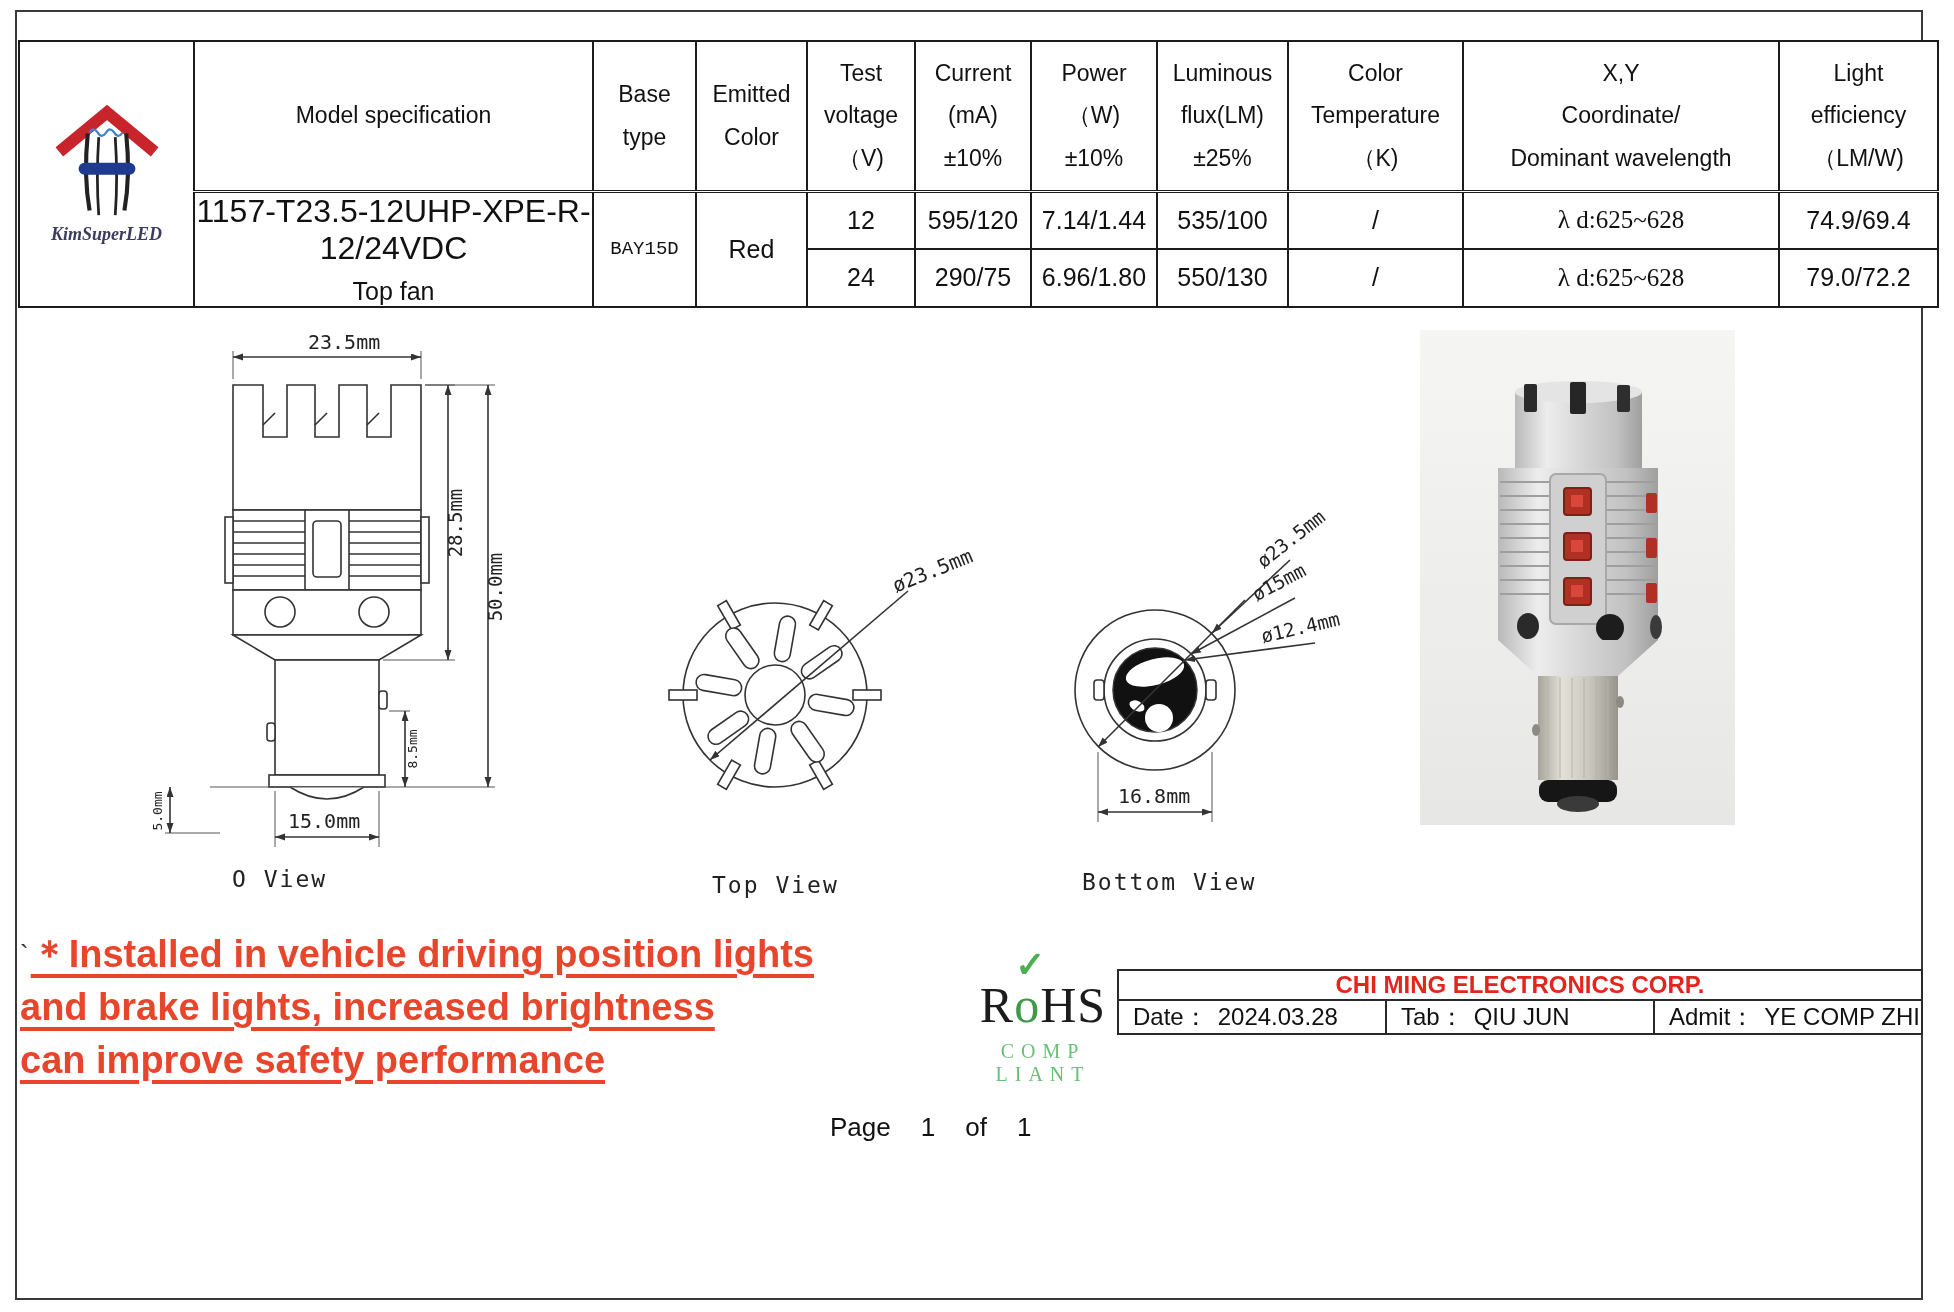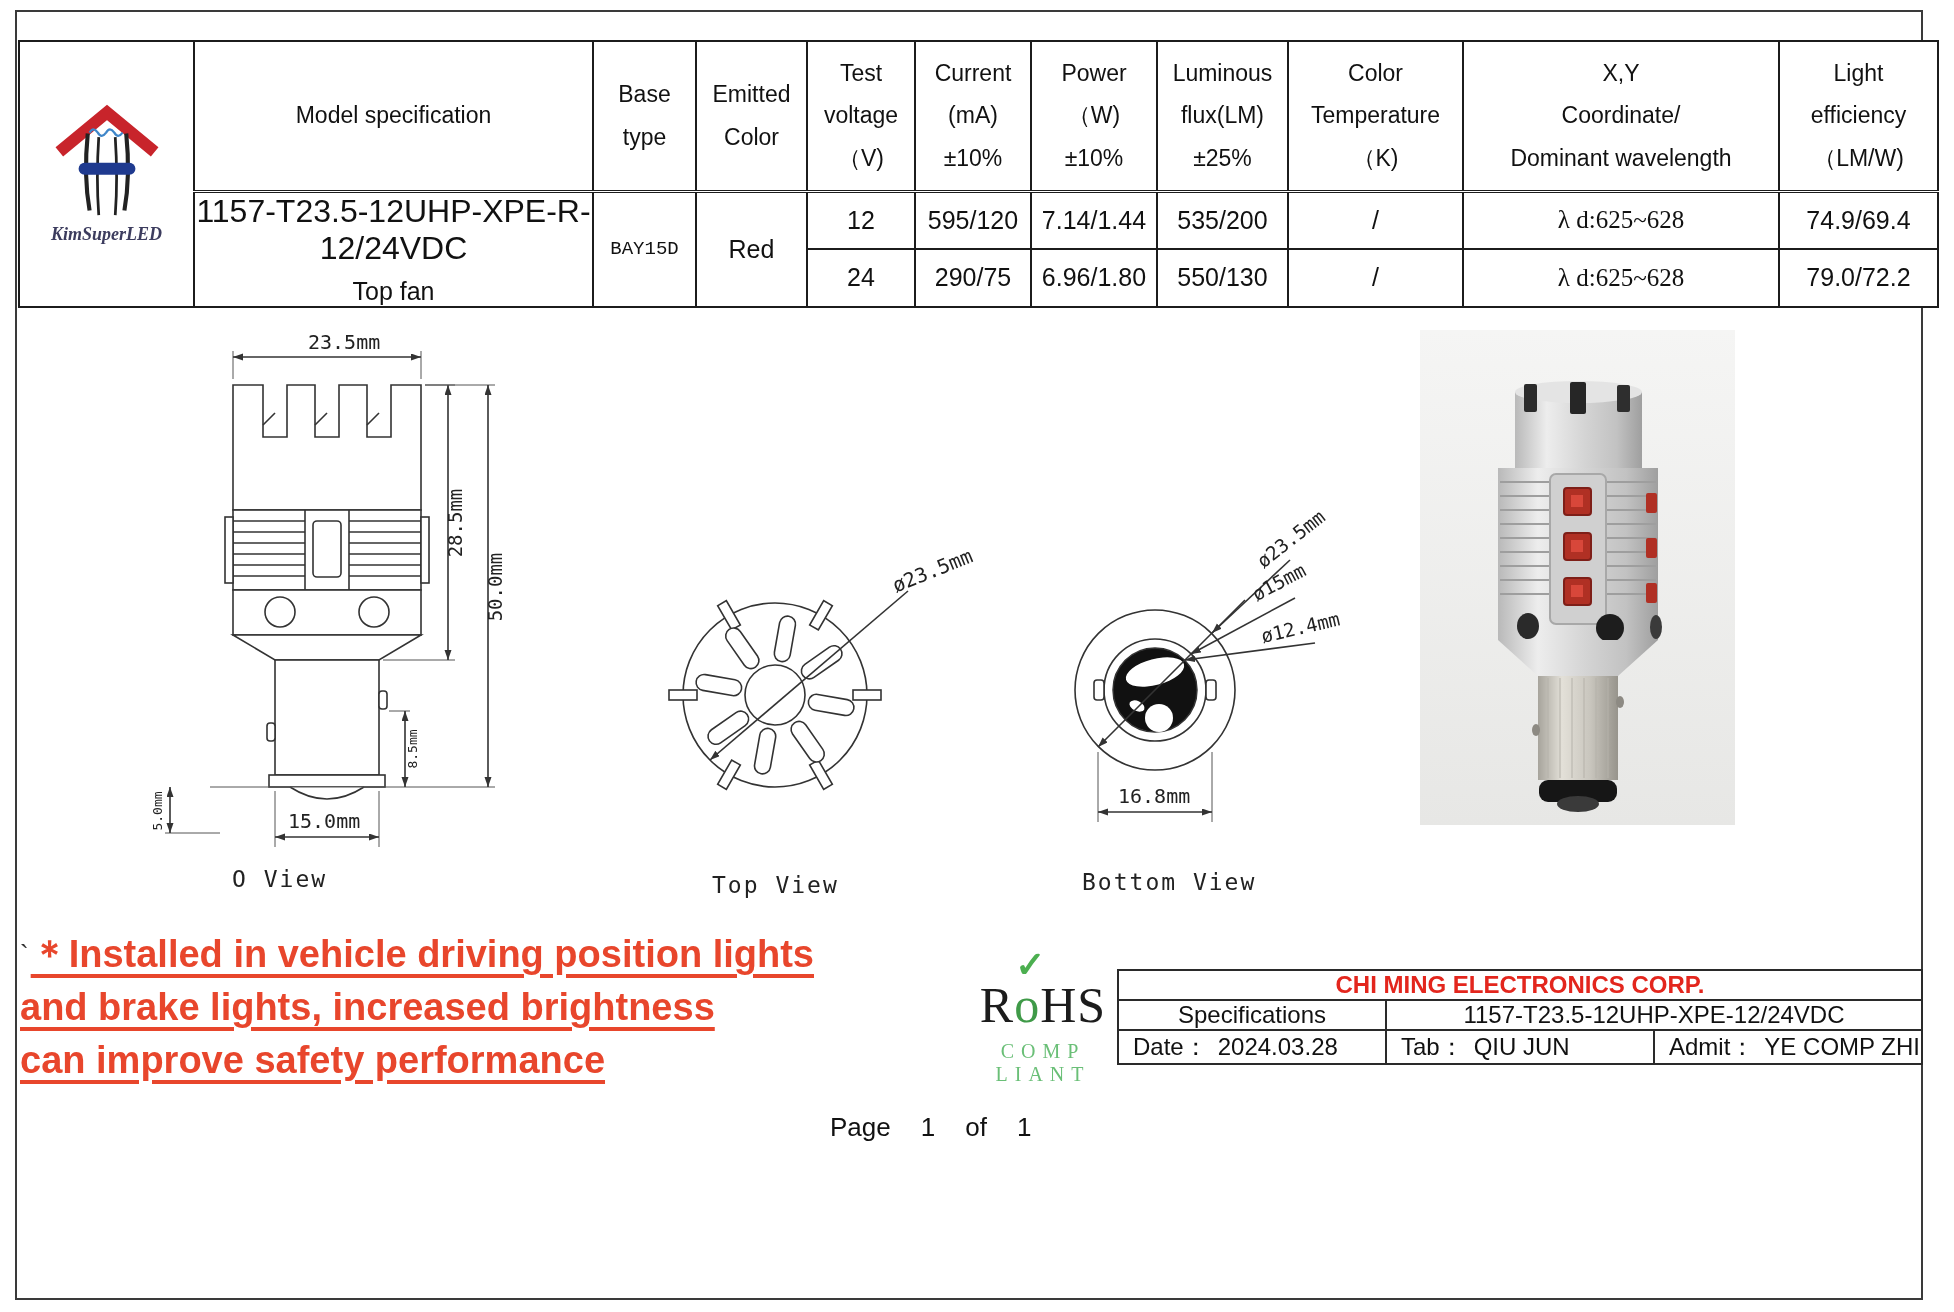--- a/index.html
+++ b/index.html
@@ -133,21 +133,21 @@
     <tr class="data">
       <td rowspan="2">
         <div class="model-l1">1157-T23.5-12UHP-XPE-R-12/24VDC</div>
         <div class="model-l2">Top fan</div>
       </td>
       <td rowspan="2" style="font-size:19px;font-family:Liberation Mono, monospace;">BAY15D</td>
       <td rowspan="2">Red</td>
       <td class="rowdiv">12</td>
       <td class="rowdiv">595/120</td>
       <td class="rowdiv">7.14/1.44</td>
-      <td class="rowdiv">535/200</td>
+      <td class="rowdiv">535/100</td>
       <td class="rowdiv">/</td>
       <td class="rowdiv serifcell">λ d:625~628</td>
       <td class="rowdiv">74.9/69.4</td>
     </tr>
     <tr class="data">
       <td>24</td>
       <td>290/75</td>
       <td>6.96/1.80</td>
       <td>550/130</td>
       <td>/</td>
@@ -369,24 +369,20 @@
     <div class="rohs-word"><span>R</span><span class="rohs-o"><span>o</span><span class="rohs-check">✓</span></span><span>HS</span></div>
     <div class="rohs-sub">COMP LIANT</div>
   </div>
 
   <table id="ctable">
     <tbody>
         <tr>
       <td colspan="3" class="cname">CHI MING ELECTRONICS CORP.</td>
     </tr>
     <tr>
-      <td style="width:295px">Specifications</td>
-      <td colspan="2">1157-T23.5-12UHP-XPE-12/24VDC</td>
-    </tr>
-    <tr>
       <td class="kv"><span>Date：</span><span class="v">2024.03.28</span></td>
       <td class="kv" style="width:230px"><span>Tab：</span><span class="v">QIU JUN</span></td>
       <td class="kv"><span>Admit：</span><span class="v">YE COMP ZHI</span></td>
     </tr>
   </tbody>
     </table>
 
   <div id="pageno">
     <span>Page</span><span>1</span><span>of</span><span>1</span>
   </div>

